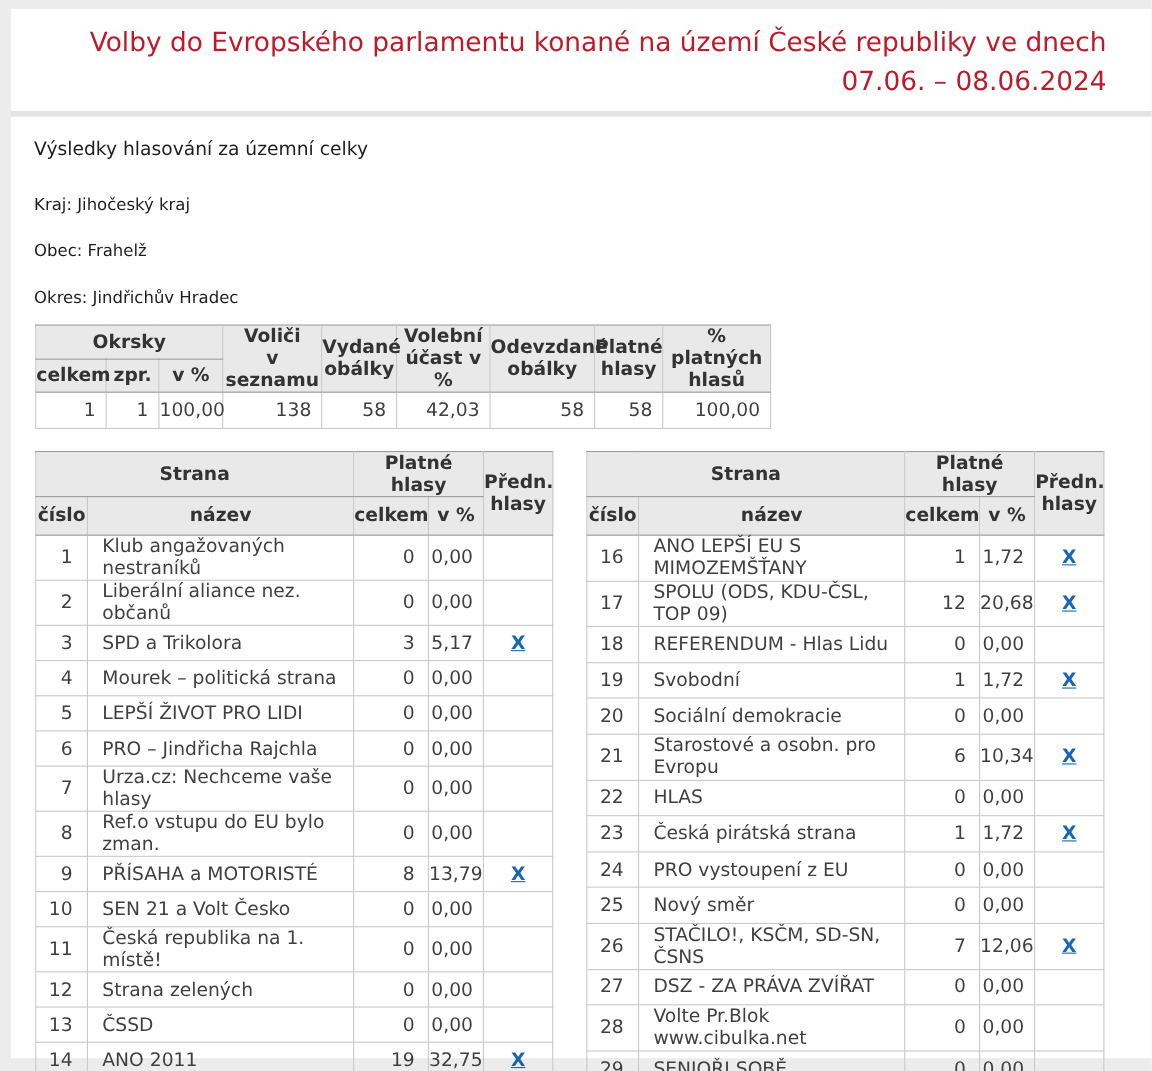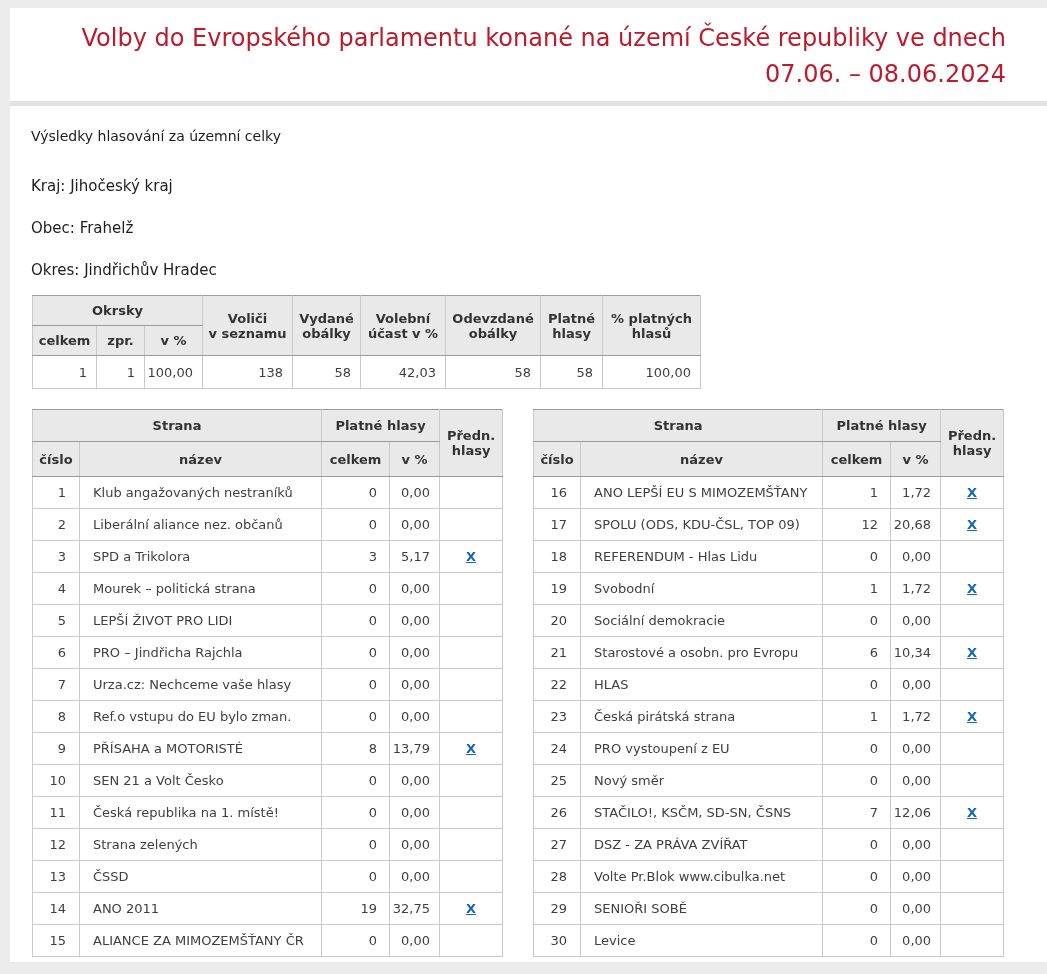--- a/index.html
+++ b/index.html
@@ -34,37 +34,37 @@
     color:var(--title-red);
     text-align:right;
   }
   .divider{
     margin-top:9px;
     width:100%;height:5px;
     background:#e3e3e3;
   }
   .subtitle{
     margin:19px 0 0 21px;
-    font-size:14px;
+    font-size:17px;
     line-height:23px;
     font-weight:normal;
     color:var(--text-dark);
   }
   .region-line{
     margin:23px 0 0 21px;
     font-size:15px;
     line-height:19px;
     color:var(--text-dark);
   }
   .region-line:first-of-type{margin-top:29px;}
 
   table.tbl{
     border-collapse:collapse;
     table-layout:fixed;
-    font-size:13px;
+    font-size:17px;
     color:var(--text-table);
     border:1px solid var(--border-outer);
   }
   table.tbl th,table.tbl td{
     border:1px solid var(--border-inner);
     vertical-align:middle;
   }
   table.tbl thead th{
     background:var(--hdr-bg);
     font-weight:bold;

